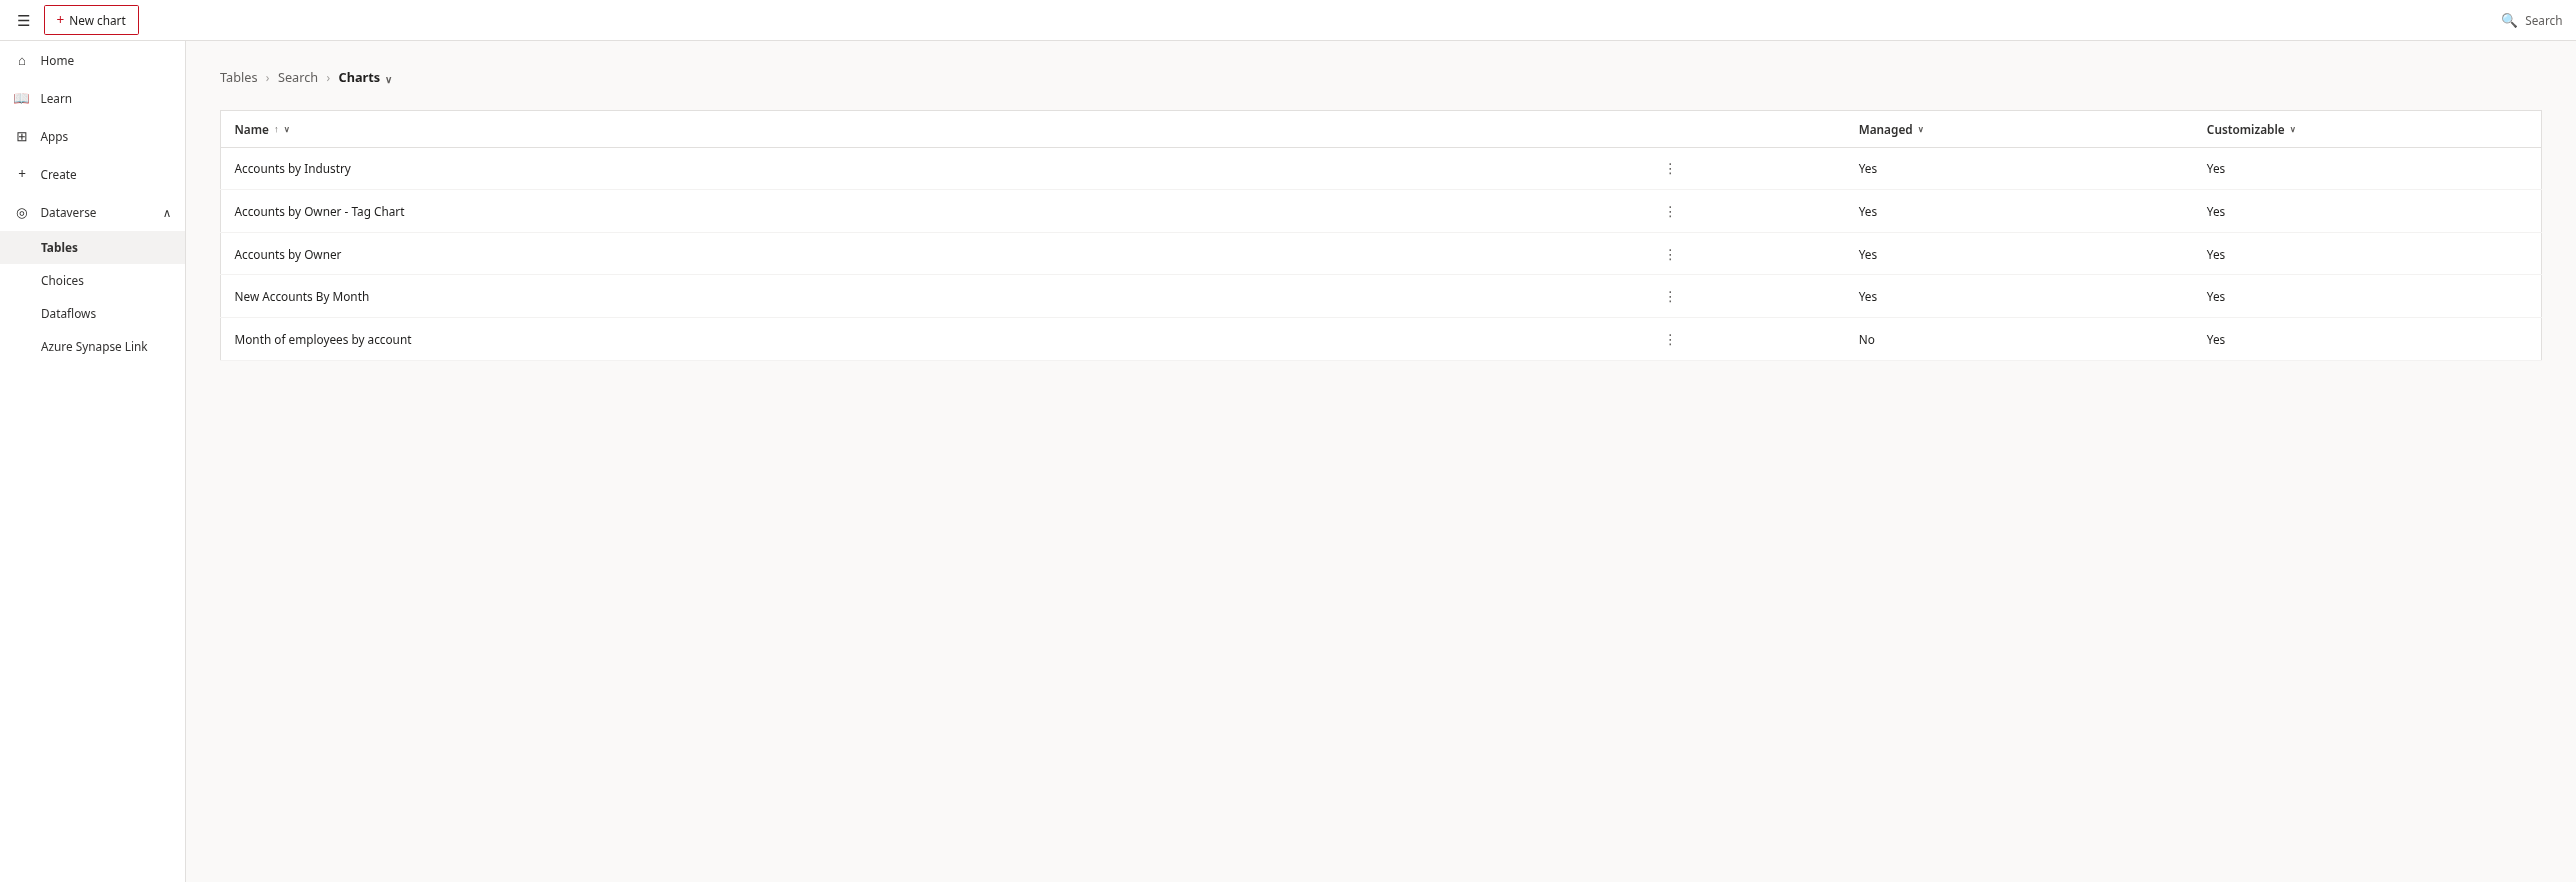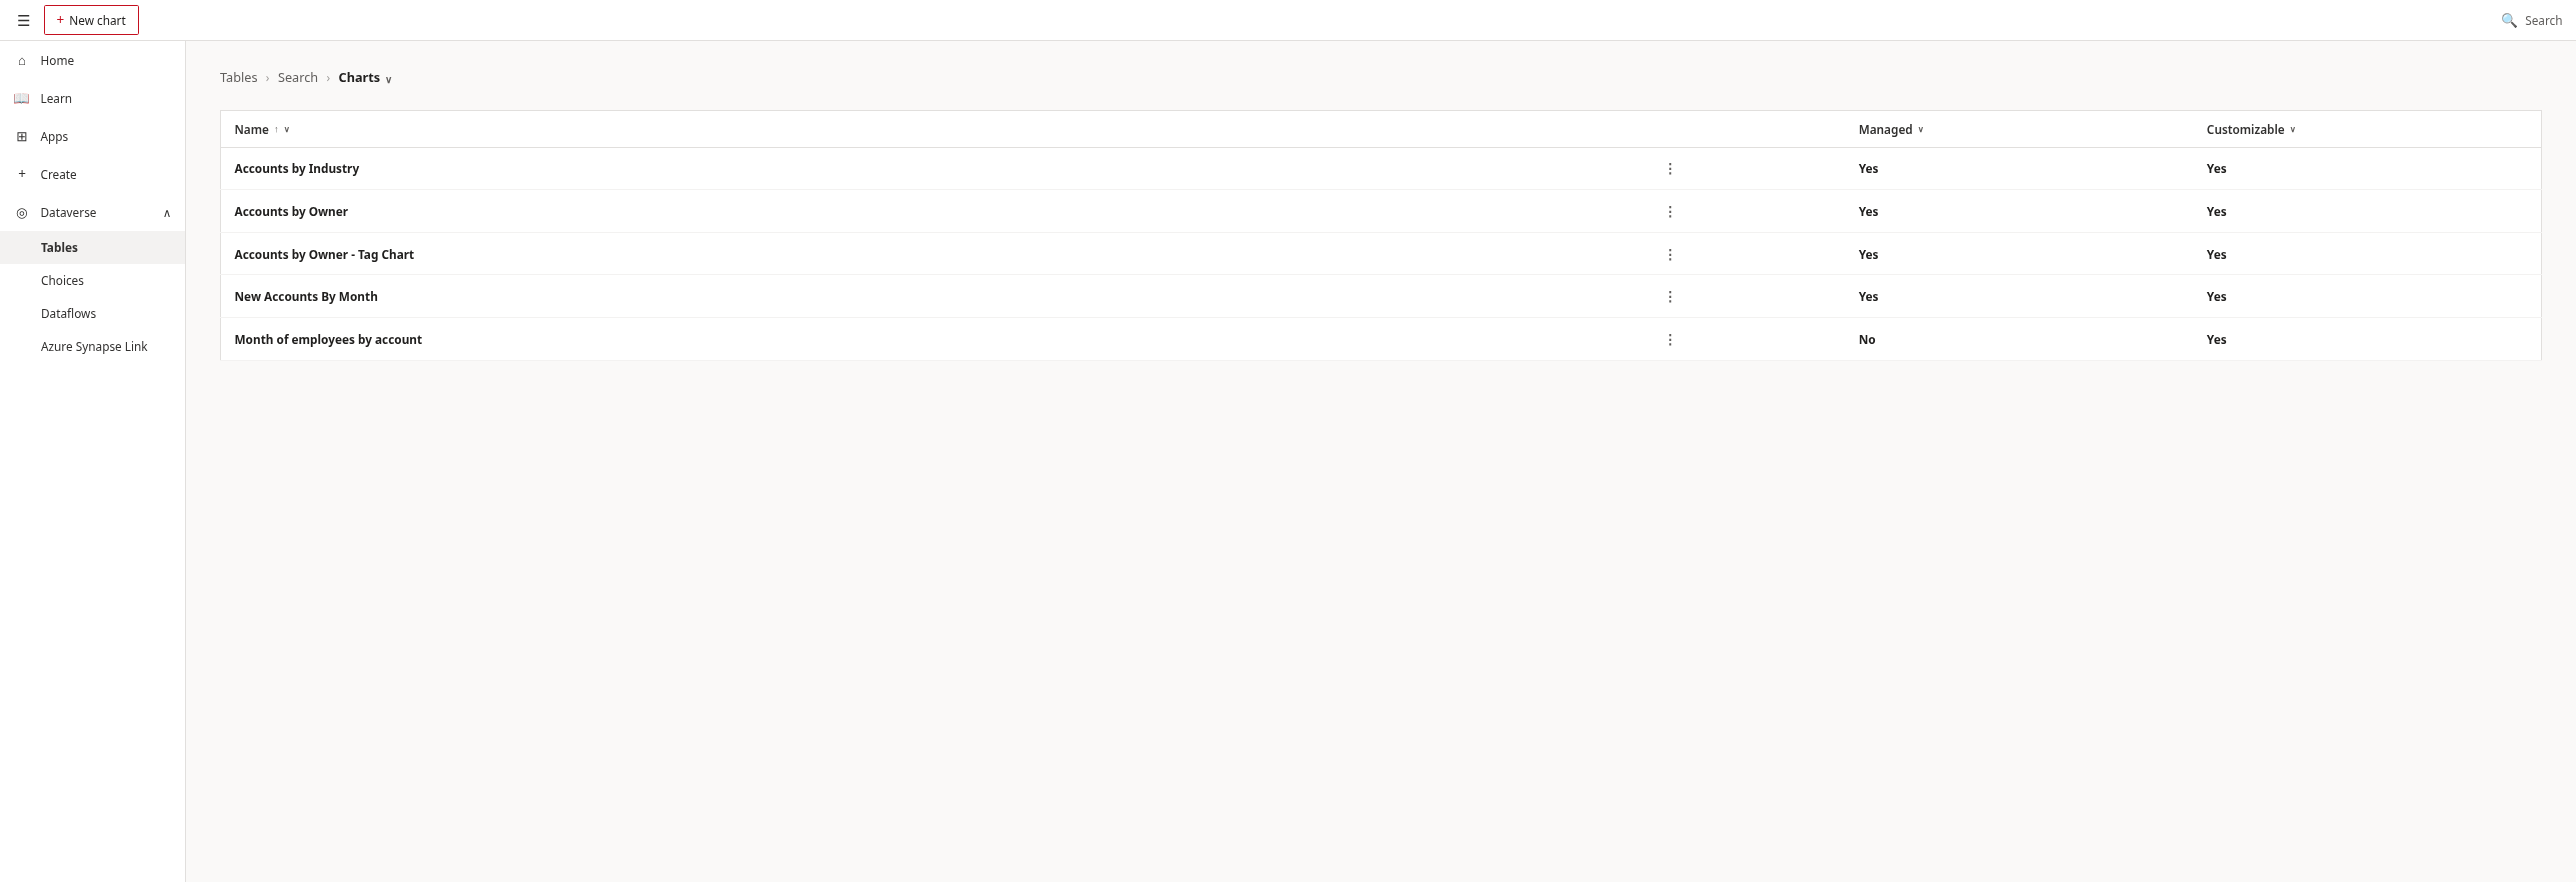--- a/index.html
+++ b/index.html
@@ -195,21 +195,20 @@
     }
     .sort-icon-down {
       font-size: 8.4px;
       color: #605e5c;
     }
     .data-table td {
       padding: 11.8px 13.5px;
       font-size: 11.8px;
       color: #201f1e;
       border-bottom: 0.8px solid #f3f2f1;
-      font-weight: bold;
     }
     .td-name {
       width: 55%;
     }
     .td-more {
       width: 25px;
       text-align: center;
       color: #605e5c;
       cursor: pointer;
       font-size: 15px;
@@ -343,31 +342,31 @@
                 <span>Accounts by Industry</span>
               </div>
             </td>
             <td class="td-more"><span class="more-dots">⋮</span></td>
             <td class="td-managed">Yes</td>
             <td class="td-customizable">Yes</td>
           </tr>
           <tr>
             <td class="td-name">
               <div class="name-cell">
+                <span>Accounts by Owner - Tag Chart</span>
+              </div>
+            </td>
+            <td class="td-more"><span class="more-dots">⋮</span></td>
+            <td class="td-managed">Yes</td>
+            <td class="td-customizable">Yes</td>
+          </tr>
+          <tr>
+            <td class="td-name">
+              <div class="name-cell">
                 <span>Accounts by Owner</span>
-              </div>
-            </td>
-            <td class="td-more"><span class="more-dots">⋮</span></td>
-            <td class="td-managed">Yes</td>
-            <td class="td-customizable">Yes</td>
-          </tr>
-          <tr>
-            <td class="td-name">
-              <div class="name-cell">
-                <span>Accounts by Owner - Tag Chart</span>
               </div>
             </td>
             <td class="td-more"><span class="more-dots">⋮</span></td>
             <td class="td-managed">Yes</td>
             <td class="td-customizable">Yes</td>
           </tr>
           <tr>
             <td class="td-name">
               <div class="name-cell">
                 <span>New Accounts By Month</span>

